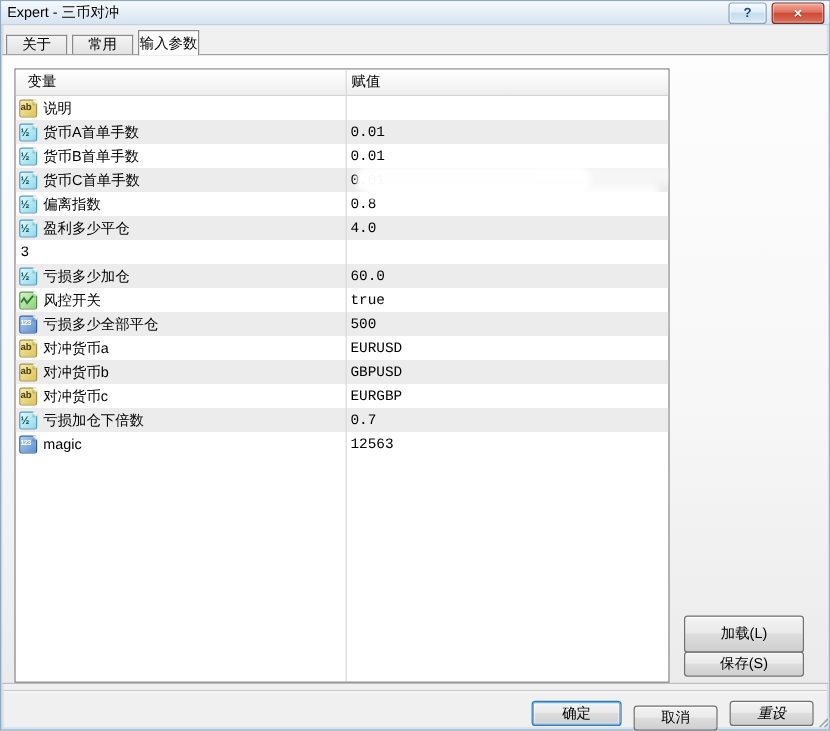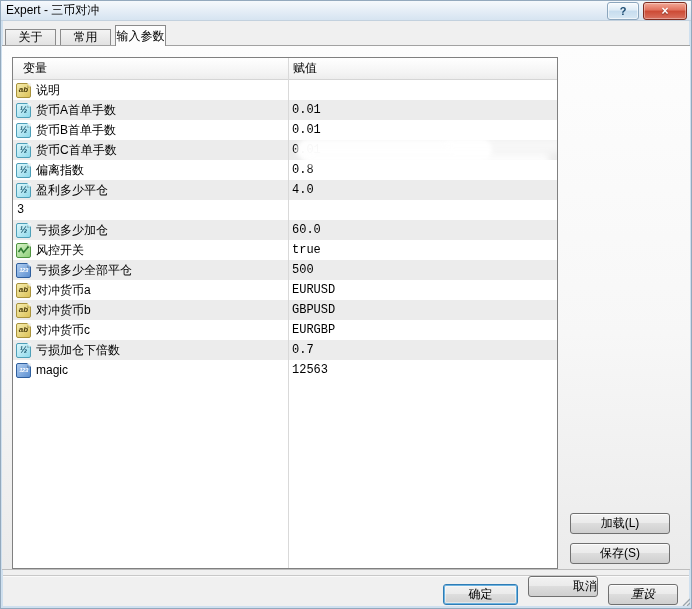--- a/index.html
+++ b/index.html
@@ -40,21 +40,21 @@
   .phead .h-val{flex:1;display:flex;align-items:center;padding-left:5px;}
   .col-sep{position:absolute;left:275px;top:0;bottom:0;width:1px;background:#d9d9d9;z-index:3;}
   .prow{display:flex;height:20px;font-size:12px;color:#000;}
   .prow:nth-child(even){background:#ececec;}
   .cell-label{width:275px;display:flex;align-items:center;padding-left:3px;box-sizing:border-box;overflow:hidden;}
   .plabel{margin-left:5px;white-space:nowrap;}
   .cell-value{flex:1;display:flex;align-items:center;padding-left:4px;
     font-family:"Liberation Mono","DejaVu Sans Mono",monospace;font-size:12px;white-space:nowrap;}
   
   .picon{position:relative;width:15px;height:15px;border-radius:2px;flex:0 0 15px;
-    display:flex;align-items:center;justify-content:center;box-sizing:border-box;font-style:italic;}
+    display:flex;align-items:center;box-sizing:border-box;}
   .picon::before{content:"";position:absolute;top:-1px;right:-1px;width:0;height:0;
     border-top:4px solid rgba(245,245,245,.95);border-left:4px solid transparent;}
   .picon::after{content:"";position:absolute;top:1px;right:0;width:0;height:0;
     border-bottom:3px solid rgba(0,0,0,.18);border-right:3px solid transparent;}
   .pglyph{line-height:1;}
   .picon--string{background:linear-gradient(135deg,#f5ecae 0%,#dcc258 100%);border:1px solid #a8923c;}
   .picon--string .pglyph{font-size:8px;font-weight:bold;color:#4a3c0c;}
   .picon--double{background:linear-gradient(135deg,#dff7fb 0%,#8fd9ec 100%);border:1px solid #4e9fb8;}
   .picon--double .pglyph{font-size:9px;font-weight:bold;color:#124f66;}
   .picon--integer{background:linear-gradient(135deg,#b0cdf0 0%,#5d90d1 100%);border:1px solid #2f5f9e;}
@@ -65,25 +65,25 @@
   
   .smudge{position:absolute;background:#fff;z-index:5;pointer-events:none;}
   .smudge.s1{left:284px;top:81px;width:195px;height:22px;border-radius:10px;filter:blur(2px);opacity:.97;}
   .smudge.s2{left:292px;top:95px;width:245px;height:13px;border-radius:7px;filter:blur(3px);opacity:.85;}
   .smudge.s3{left:430px;top:80px;width:120px;height:15px;border-radius:7px;filter:blur(3px);opacity:.55;}
   
   .btn{position:absolute;display:flex;align-items:center;justify-content:center;font-size:12px;color:#000;
     border:1px solid #707070;border-radius:3px;box-sizing:border-box;cursor:default;z-index:3;
     background:linear-gradient(180deg,#f2f2f2 0%,#ebebeb 45%,#dddddd 50%,#cfcfcf 100%);
     box-shadow:inset 0 1px 0 rgba(255,255,255,.8);}
-  .btn-load{left:570px;top:513px;width:100px;height:21px;}
+  .btn-load{left:570px;top:513px;width:100px;height:31px;}
   .btn-save{left:570px;top:543px;width:100px;height:21px;}
   .btn-ok{left:443px;top:584px;width:75px;height:21px;border:1px solid #2f7cb5;
     box-shadow:inset 0 0 0 1px #6db3e0, inset 0 0 0 2px rgba(255,255,255,.45);}
-  .btn-cancel{left:528px;top:576px;width:70px;height:21px;justify-content:flex-end;}
+  .btn-cancel{left:528px;top:588px;width:70px;height:21px;}
   .btn-reset{left:608px;top:584px;width:70px;height:21px;font-style:italic;}
   .footer-sep{position:absolute;left:3px;right:3px;top:575px;height:0;
     border-top:1px solid #c8c8c8;border-bottom:1px solid #fafafa;z-index:2;}
   .resize-grip{position:absolute;left:680px;top:596px;width:10px;height:10px;z-index:7;}
 </style>
 </head>
 <body>
 
 <div class="window">
 

